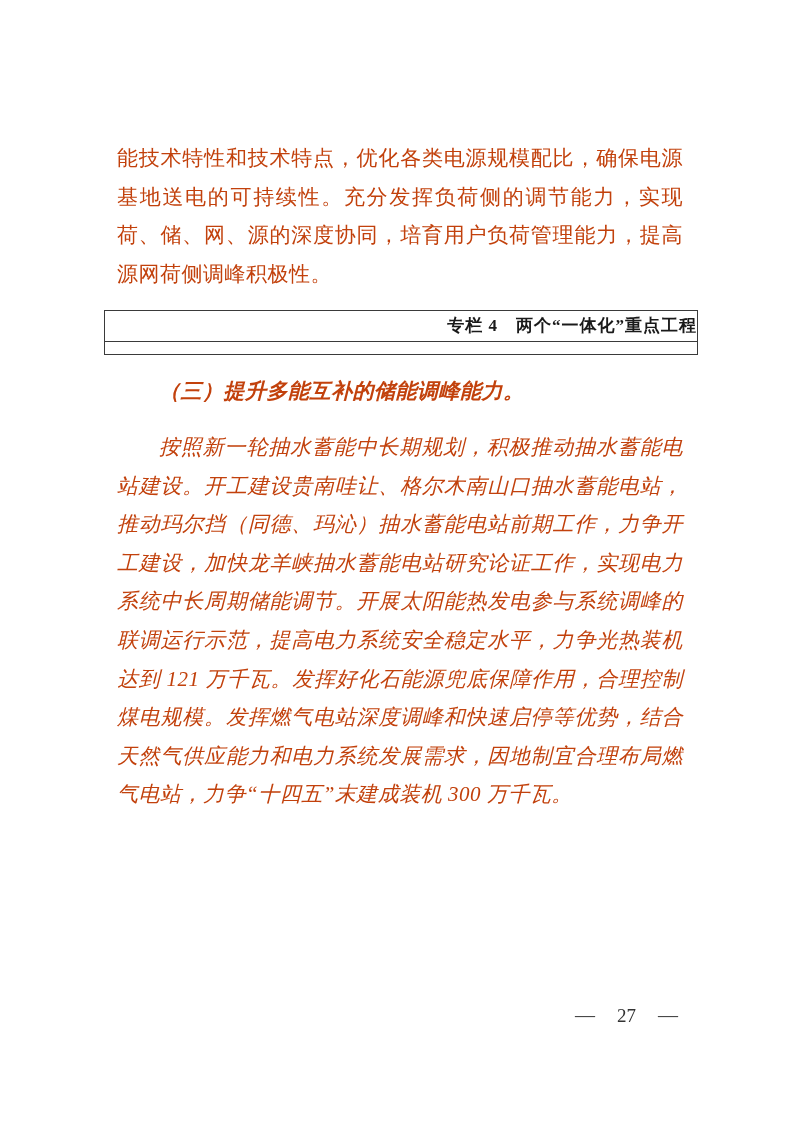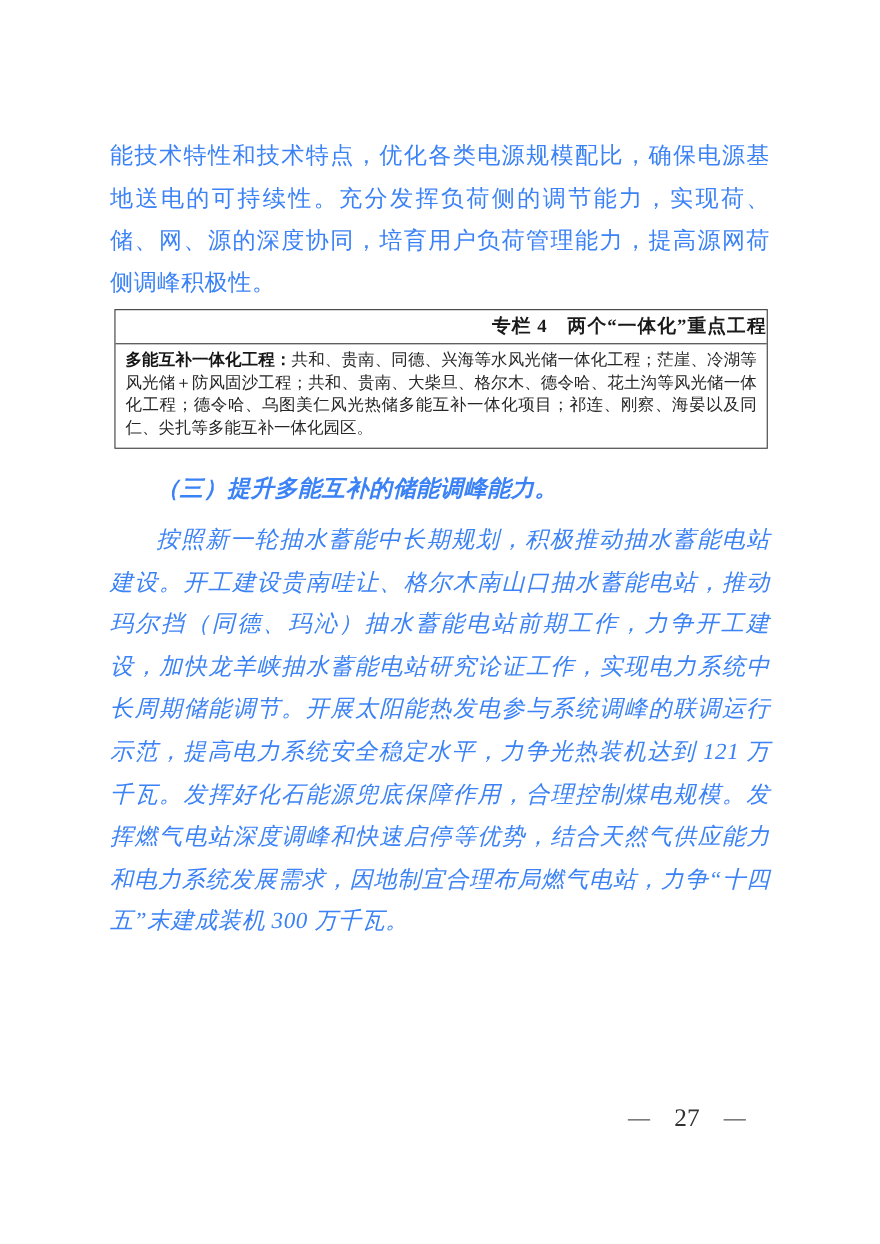--- a/index.html
+++ b/index.html
@@ -21,22 +21,22 @@
     left: 100px;
     top: 122px;
     width: 600px;
   }
   .body-text {
     font-size: 21px;
     line-height: 38.6px;
     text-align: justify;
     text-justify: inter-ideograph;
     letter-spacing: 0.5px;
-    margin: 0;
-    color: #3b82f6;
+    margin: 17px;
+    color: #c2410c;
   }
   .indent { text-indent: 2em; }
   .bold { font-weight: bold; font-style: italic; }
   .mt-box-after { margin-top: 17px; }
   .mt-para { margin-top: 7px; font-style: italic; }
 
   .info-box {
     border: 1.5px solid #3a3a3a;
     margin: 5px 2px 0 4px;
     background: #ffffff;
@@ -67,34 +67,33 @@
     position: absolute;
     top: 1004px;
     right: 122px;
     display: flex;
     align-items: center;
     gap: 22px;
     font-size: 20px;
     color: #3c3c3c;
   }
   .page-footer .dash { letter-spacing: 0; }
-  .page-footer .num { font-size: 23px; color: #333333; }
+  .page-footer .num { font-size: 19px; color: #333333; }
 </style>
 </head>
 <body>
 
 <div class="page">
   <div class="content">
 
     <p class="body-text">能技术特性和技术特点，优化各类电源规模配比，确保电源基地送电的可持续性。充分发挥负荷侧的调节能力，实现荷、储、网、源的深度协同，培育用户负荷管理能力，提高源网荷侧调峰积极性。</p>
 
     <div class="info-box">
       <div class="box-title">专栏 4　两个“一体化”重点工程</div>
       <div class="box-body">
-        <p class="box-para"><b>多能互补一体化工程：</b><span>共和、贵南、同德、兴海等水风光储一体化工程；茫崖、冷湖等风光储＋防风固沙工程；共和、贵南、大柴旦、格尔木、德令哈、花土沟等风光储一体化工程；德令哈、乌图美仁风光热储多能互补一体化项目；祁连、刚察、海晏以及同仁、尖扎等多能互补一体化园区。</span></p>
       </div>
     </div>
 
     <p class="body-text indent bold mt-box-after">（三）提升多能互补的储能调峰能力。</p>
 
 
     <p class="body-text indent mt-para">按照新一轮抽水蓄能中长期规划，积极推动抽水蓄能电站建设。开工建设贵南哇让、格尔木南山口抽水蓄能电站，推动玛尔挡（同德、玛沁）抽水蓄能电站前期工作，力争开工建设，加快龙羊峡抽水蓄能电站研究论证工作，实现电力系统中长周期储能调节。开展太阳能热发电参与系统调峰的联调运行示范，提高电力系统安全稳定水平，力争光热装机达到 121 万千瓦。发挥好化石能源兜底保障作用，合理控制煤电规模。发挥燃气电站深度调峰和快速启停等优势，结合天然气供应能力和电力系统发展需求，因地制宜合理布局燃气电站，力争“十四五”末建成装机 300 万千瓦。</p>
 
 
 

